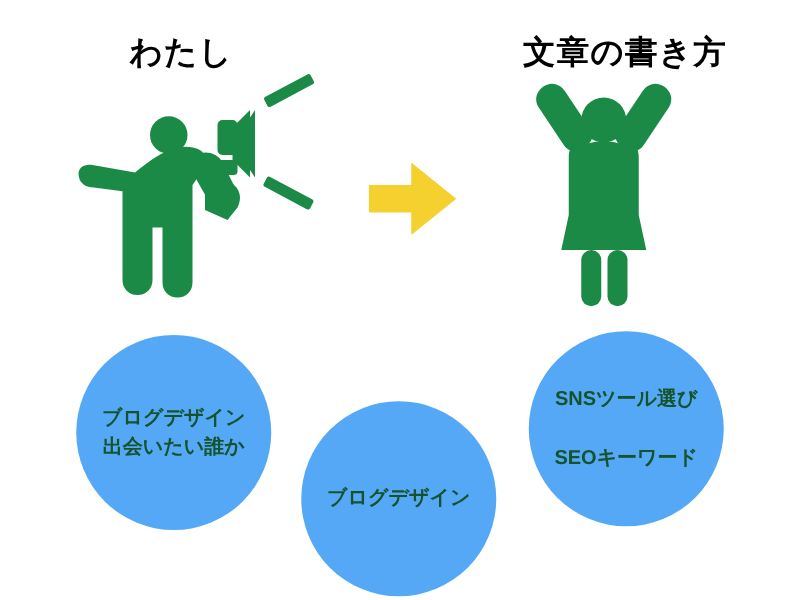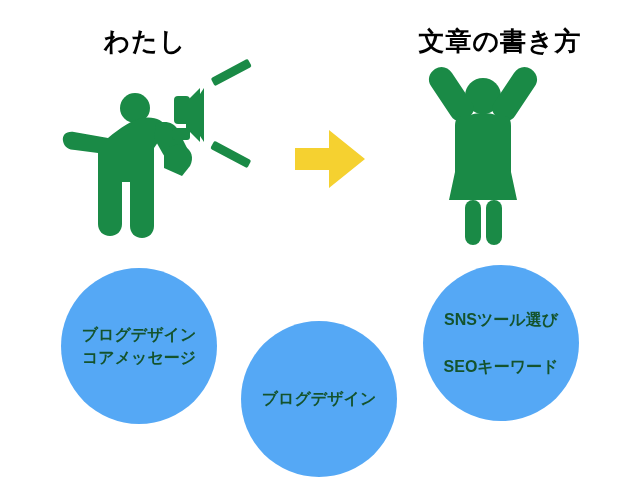--- a/index.html
+++ b/index.html
@@ -172,21 +172,21 @@
                  C 30 60, 32 56, 36 56 Z"></path>
 
         <rect x="40" y="140" width="16" height="45" rx="8"></rect>
         <rect x="61" y="140" width="16" height="45" rx="8"></rect>
       </g>
     </svg>
   </div>
 
   <div class="circle" id="circle-self">
     <span class="line">ブログデザイン</span>
-    <span class="line">コアメッセージ</span>
+    <span class="line">出会いたい誰か</span>
   </div>
 
   <div class="circle" id="circle-core">
     <span class="line">ブログデザイン</span>
   </div>
 
   <div class="circle" id="circle-audience">
     <span class="line">SNSツール選び</span>
     <span class="line">SEOキーワード</span>
   </div>

